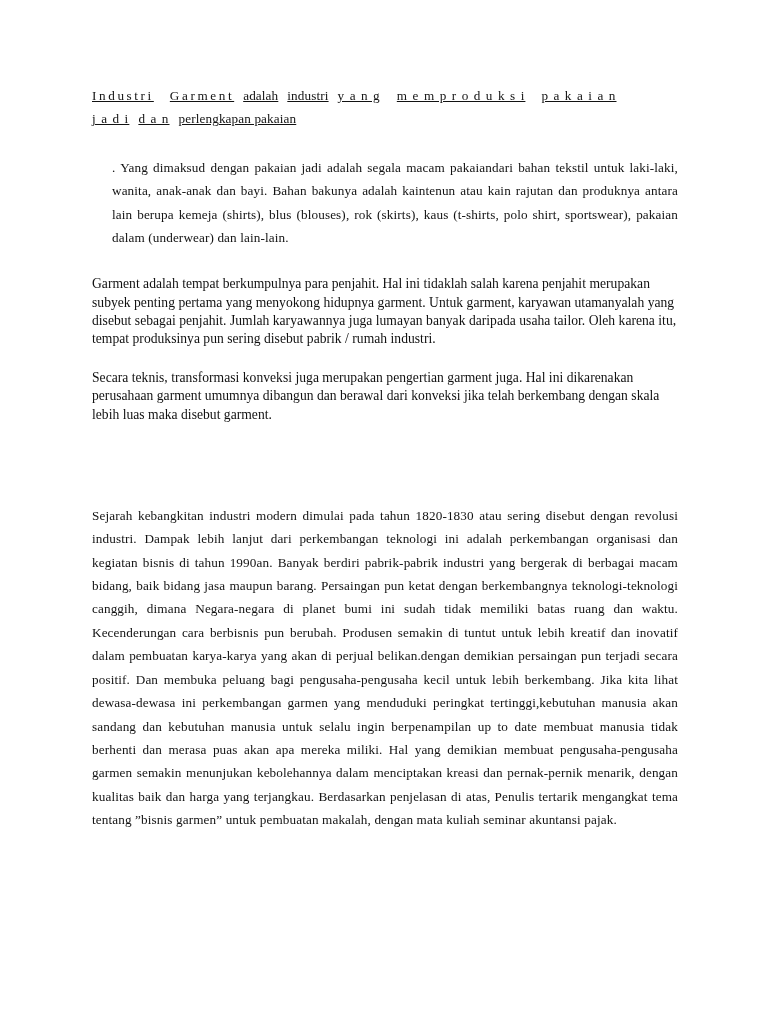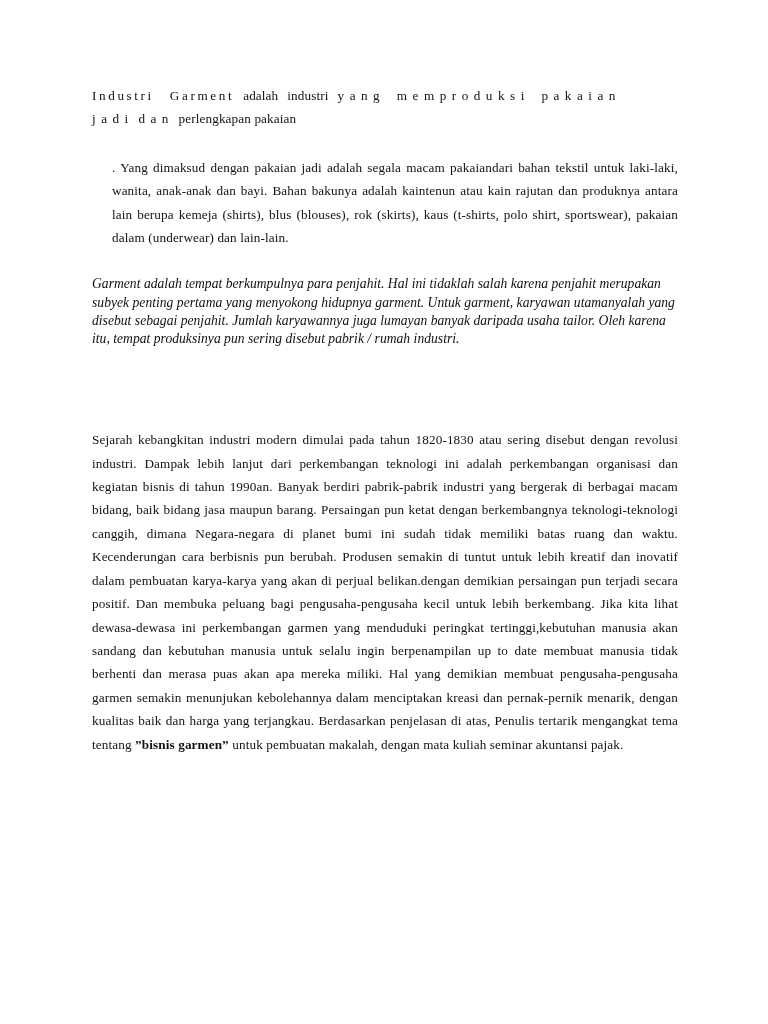--- a/index.html
+++ b/index.html
@@ -50,57 +50,59 @@
     line-height: 18.2px;
     text-align: left;
     margin: 0;
     color: #101010;
     letter-spacing: 0.02px;
   }
 
   .p1 {
     margin-top: 0;
     text-align: justify;
+    text-decoration: underline;
   }
   
   .p1 .track-wide {
     letter-spacing: 2.6px;
   }
   .p1 .track-mid {
     letter-spacing: 1.1px;
   }
   .p1 .gap-lg {
     display: inline-block;
     width: 16px;
   }
   .p1 .gap-md {
     display: inline-block;
     width: 9px;
   }
 
   .p2 { margin-top: 25px; margin-left: 20px; }
-  .p3 { margin-top: 26px; font-style: italic; }
+  .p3 { margin-top: 26px; }
   .p4 { margin-top: 21px; }
 
   .p5 {
     margin-top: 80px;
     text-align: justify;
   }
 
-  .bold { font-weight: bold; }
+  .bold { font-weight: normal; }
 </style>
 </head>
 <body>
 
 <div class="page">
   <div class="content">
 
     <p class="para-wide p1"><span class="track-wide">Industri</span><span class="gap-lg"></span><span class="track-wide">Garment</span><span class="gap-md"></span><span>adalah</span><span class="gap-md"></span><span>industri</span><span class="gap-md"></span><span class="track-mid">y a n g</span><span class="gap-lg"></span><span class="track-mid">m e m p r o d u k s i</span><span class="gap-lg"></span><span class="track-mid">p a k a i a n</span><br><span class="track-mid">j a d i</span><span class="gap-md"></span><span class="track-mid">d a n</span><span class="gap-md"></span><span>perlengkapan pakaian</span></p>
 
     <p class="para-wide p2">. Yang dimaksud dengan pakaian jadi adalah segala macam pakaiandari bahan tekstil untuk laki-laki, wanita, anak-anak dan bayi. Bahan bakunya adalah kaintenun atau kain rajutan dan produknya antara lain berupa kemeja (shirts), blus (blouses), rok (skirts), kaus (t-shirts, polo shirt, sportswear), pakaian dalam (underwear) dan lain-lain.</p>
 
     <p class="para-tight p3">Garment adalah tempat berkumpulnya para penjahit. Hal ini tidaklah salah karena penjahit merupakan subyek penting pertama yang menyokong hidupnya garment. Untuk garment, karyawan utamanyalah yang disebut sebagai penjahit. Jumlah karyawannya juga lumayan banyak daripada usaha tailor. Oleh karena itu, tempat produksinya pun sering disebut pabrik / rumah industri.</p>
 
+    <p class="para-tight p4">Secara teknis, transformasi konveksi juga merupakan pengertian garment juga. Hal ini dikarenakan perusahaan garment umumnya dibangun dan berawal dari konveksi jika telah berkembang dengan skala lebih luas maka disebut garment.</p>
 
     <p class="para-wide p5"><span>Sejarah kebangkitan industri modern dimulai pada tahun 1820-1830 atau sering disebut dengan revolusi industri. Dampak lebih lanjut dari perkembangan teknologi ini adalah perkembangan organisasi dan kegiatan bisnis di tahun 1990an. Banyak berdiri pabrik-pabrik industri yang bergerak di berbagai macam bidang, baik bidang jasa maupun barang. Persaingan pun ketat dengan berkembangnya teknologi-teknologi canggih, dimana Negara-negara di planet bumi ini sudah tidak memiliki batas ruang dan waktu. Kecenderungan cara berbisnis pun berubah. Produsen semakin di tuntut untuk lebih kreatif dan inovatif dalam pembuatan karya-karya yang akan di perjual belikan.dengan demikian persaingan pun terjadi secara positif. Dan membuka peluang bagi pengusaha-pengusaha kecil untuk lebih berkembang. Jika kita lihat dewasa-dewasa ini perkembangan garmen yang menduduki peringkat tertinggi,kebutuhan manusia akan sandang dan kebutuhan manusia untuk selalu ingin berpenampilan up to date membuat manusia tidak berhenti dan merasa puas akan apa mereka miliki. Hal yang demikian membuat pengusaha-pengusaha garmen semakin menunjukan kebolehannya dalam menciptakan kreasi dan pernak-pernik menarik, dengan kualitas baik dan harga yang terjangkau. Berdasarkan penjelasan di atas, Penulis tertarik mengangkat tema tentang </span><span class="bold">”bisnis garmen”</span><span> untuk pembuatan makalah, dengan mata kuliah seminar akuntansi pajak.</span></p>
 
   </div>
 </div>
 
 </body></html>

